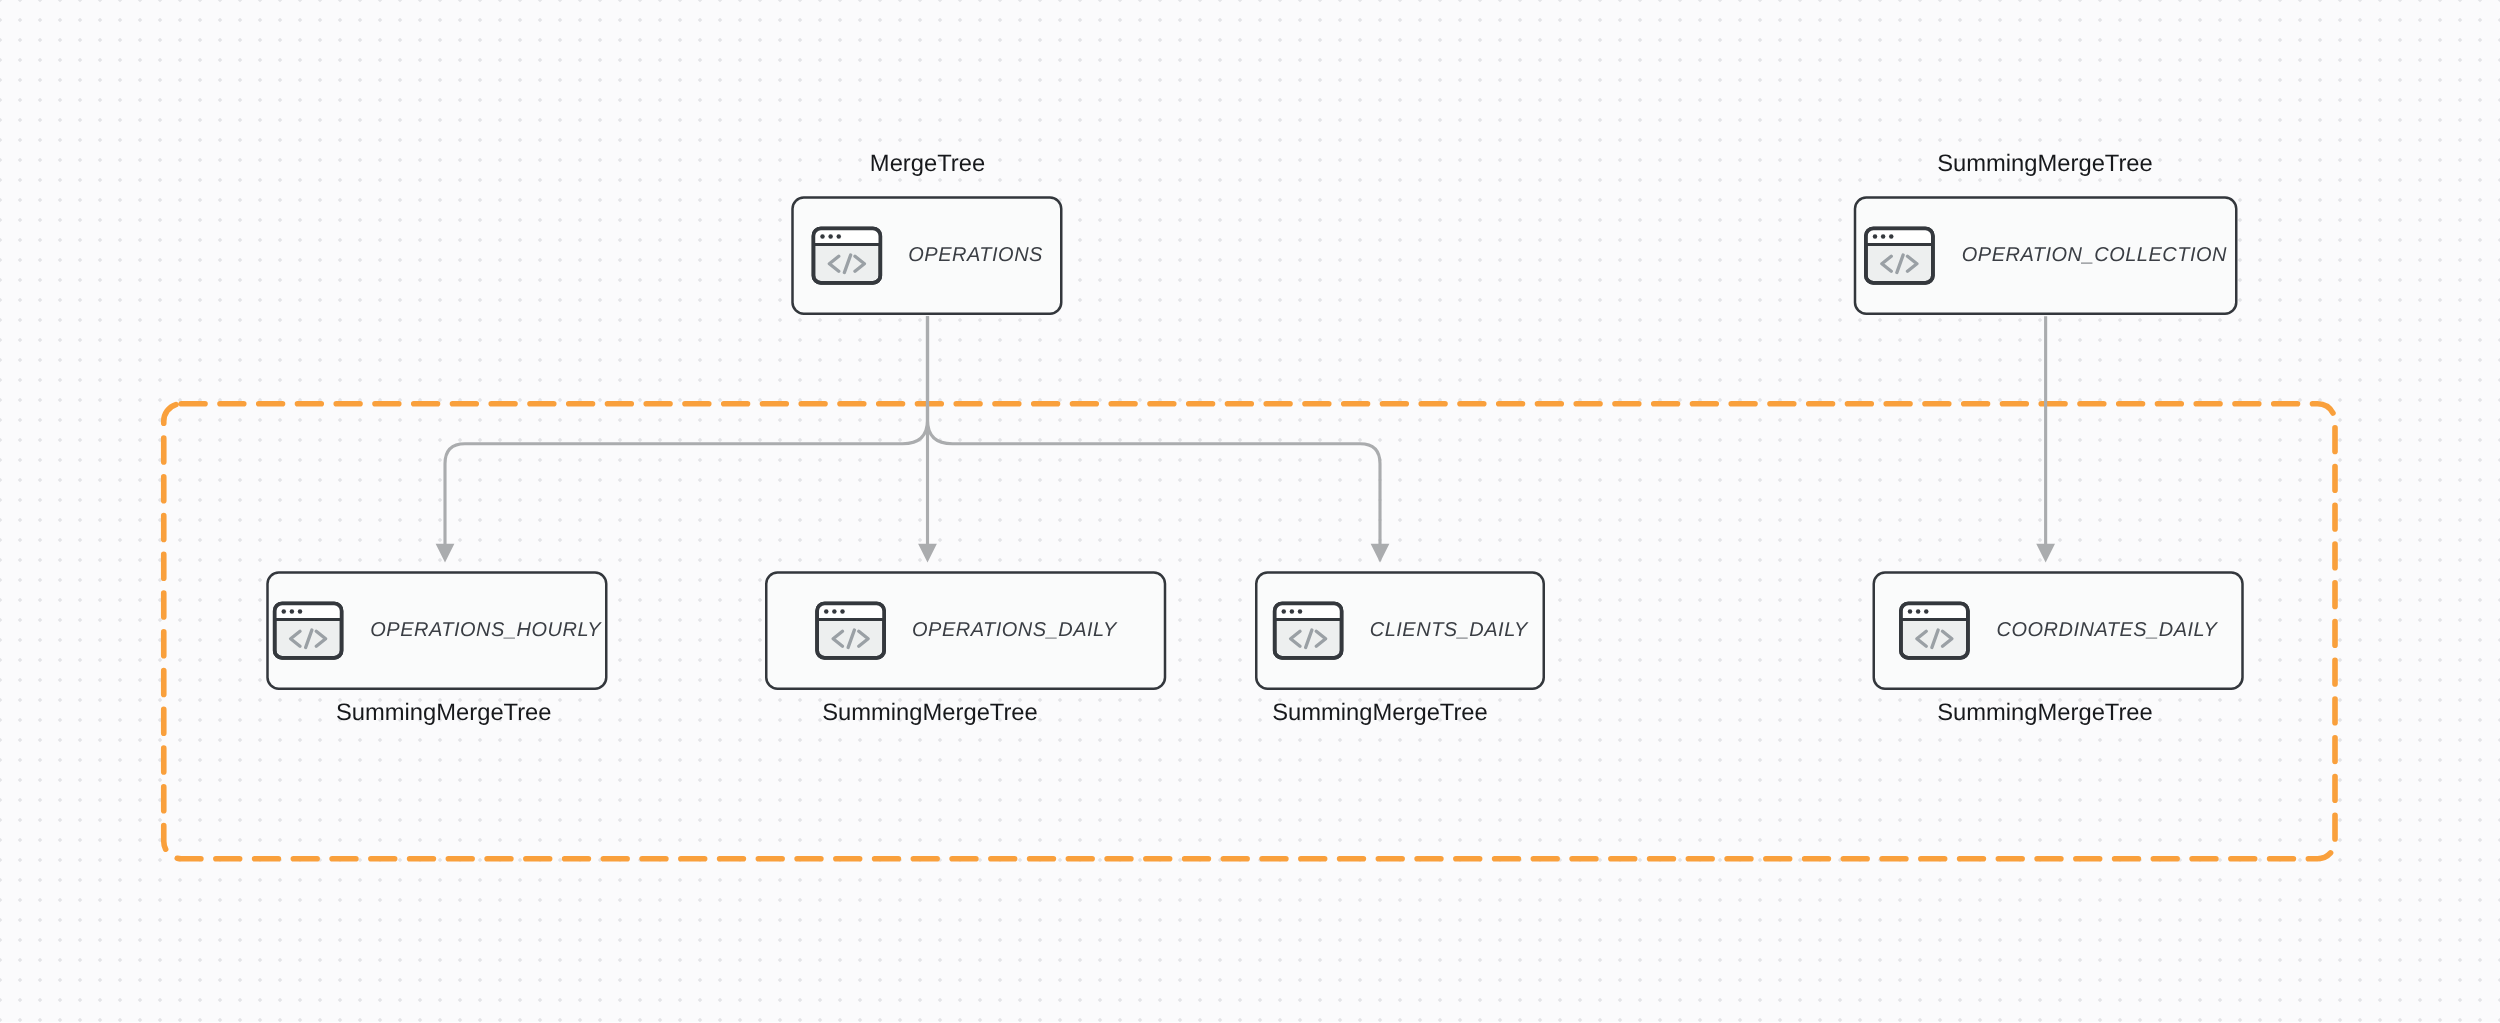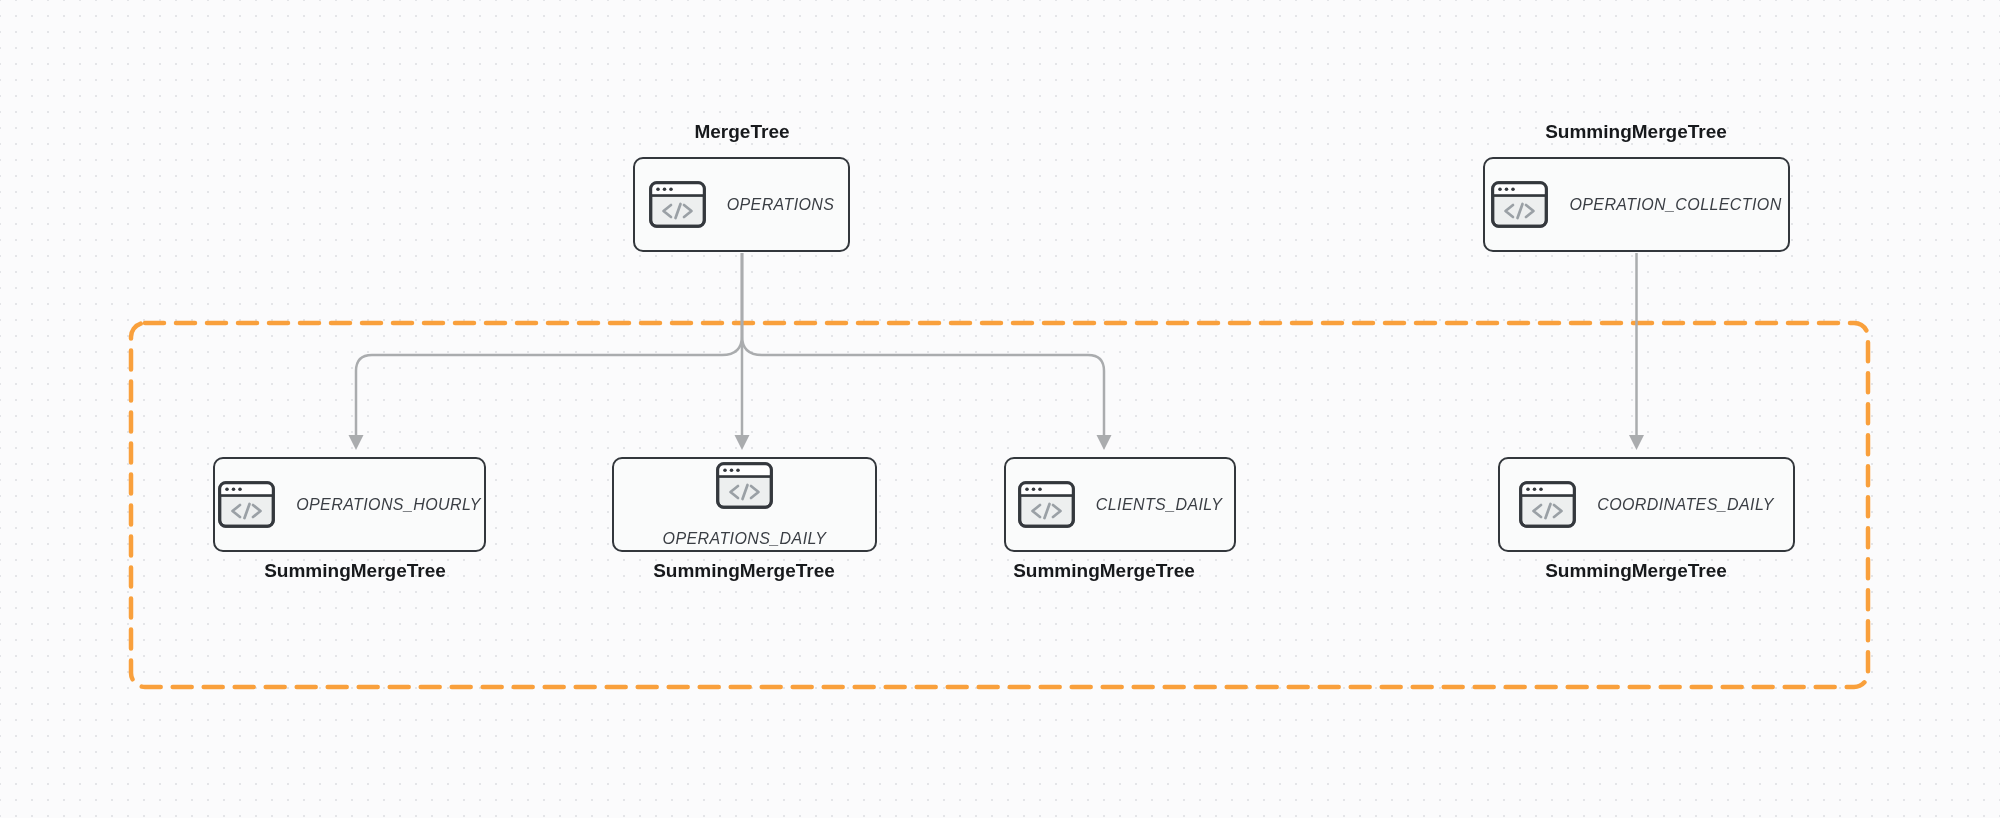--- a/index.html
+++ b/index.html
@@ -34,21 +34,20 @@
     letter-spacing:0.4px;
     color:#3A3E44;
     white-space:nowrap;
   }
   .ext-label{
     position:absolute;
     transform:translateX(-50%);
     font-size:19px;
     color:#17191C;
     white-space:nowrap;
-    font-weight:bold;
   }
   .mv-label{
     position:absolute;
     transform:translateX(-50%);
     font-size:27px;
     font-weight:600;
     color:#F9A03C;
     white-space:nowrap;
   }
   .icon-wrap{display:inline-flex;flex:0 0 auto;}
@@ -145,21 +144,21 @@
   <g stroke="#9AA0A5" stroke-width="2.7" fill="none" stroke-linecap="round" stroke-linejoin="round">
     <polyline points="22,24 14.5,30 22,36"></polyline>
     <line x1="26.5" y1="37" x2="31.5" y2="23"></line>
     <polyline points="35,24 42.5,30 35,36"></polyline>
   </g>
 </svg>
       </span>
     <span class="node-text">OPERATIONS_HOURLY</span>
   </div>
 
-  <div class="node" style="left:612px;top:457px;width:265px;flex-direction:column;">
+  <div class="node" style="left:612px;top:457px;width:321px;">
     <span class="icon-wrap">
 <svg width="57" height="47" viewBox="0 0 57 47" xmlns="http://www.w3.org/2000/svg">
   <rect x="1.7" y="1.7" width="53.6" height="43.6" rx="6" fill="#EDEFEF" stroke="#34383D" stroke-width="3"></rect>
   <path d="M 2 14.5 H 55" stroke="#34383D" stroke-width="2.4"></path>
   <path d="M 7 2 H 50 a5 5 0 0 1 5 5 V 13.3 H 3 V 7 a5 5 0 0 1 4 -5 Z" fill="#FFFFFF" stroke="none"></path>
   <rect x="1.7" y="1.7" width="53.6" height="43.6" rx="6" fill="none" stroke="#34383D" stroke-width="3"></rect>
   <path d="M 2.5 14.5 H 54.5" stroke="#34383D" stroke-width="2.2"></path>
   <circle cx="9" cy="8.2" r="1.8" fill="#34383D"></circle>
   <circle cx="15.5" cy="8.2" r="1.8" fill="#34383D"></circle>
   <circle cx="22" cy="8.2" r="1.8" fill="#34383D"></circle>

